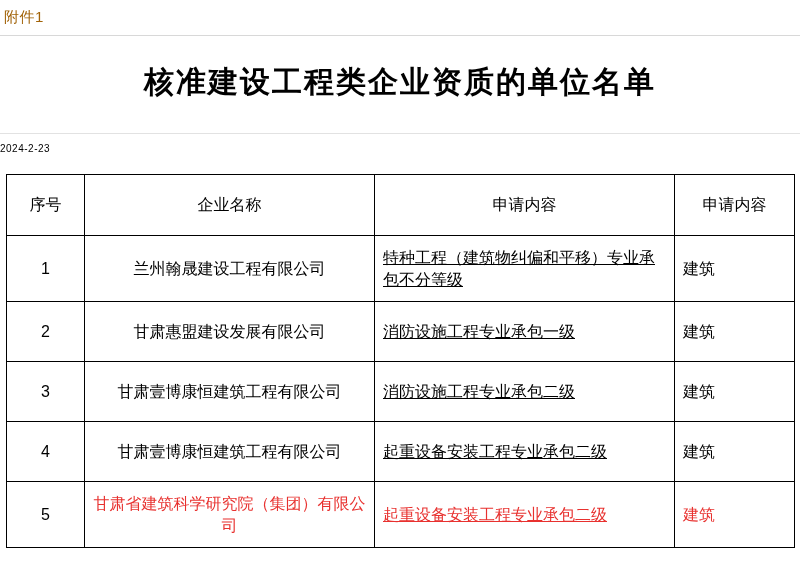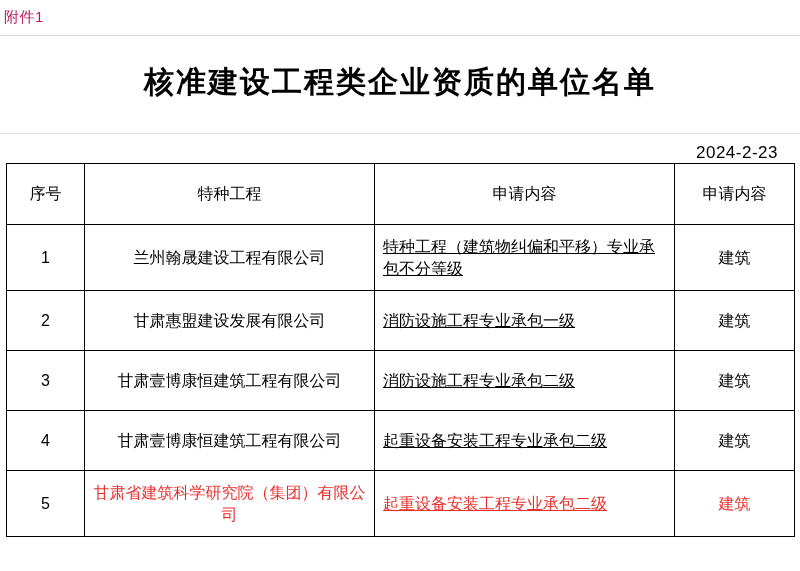--- a/index.html
+++ b/index.html
@@ -21,21 +21,21 @@
     box-sizing: border-box;
     padding: 0 0 0 0;
     position: relative;
     background: #fff;
   }
   .attachment-label {
     font-size: 15px;
     padding: 8px 0 0 4px;
     letter-spacing: 0.5px;
     font-family: "Liberation Sans", "DejaVu Sans", sans-serif;
-    color: #be185d;
+    color: #a16207;
   }
   .hrule {
     border-top: 1px solid #d8d8d8;
     margin-top: 8px;
     width: 800px;
   }
   .doc-title {
     text-align: center;
     font-size: 30px;
     font-weight: bold;
@@ -44,28 +44,27 @@
     margin-bottom: 7px;
     font-family: Liberation Serif, serif;
     color: #000;
   }
   .title-rule {
     border-top: 1px solid #e2e2e2;
     margin-top: 30px;
     width: 800px;
   }
   .doc-date {
-    text-align: right;
-    font-size: 17px;
+    font-size: 10px;
     padding: 9px 22px 0 0;
     font-family: "Liberation Sans", "DejaVu Sans", sans-serif;
     letter-spacing: 0.5px;
   }
   .table-wrap {
-    margin-top: 0;
+    margin-top: 20px;
     padding: 0 6px 16px 6px;
   }
   table.listing {
     border-collapse: collapse;
     width: 788px;
     table-layout: fixed;
   }
   table.listing td, table.listing th {
     border: 1px solid #000000;
     padding: 6px 8px;
@@ -80,21 +79,21 @@
     height: 48px;
   }
   col.c-idx { width: 78px; }
   col.c-name { width: 290px; }
   col.c-content { width: 300px; }
   col.c-type { width: 120px; }
 
   td.idx { text-align: center; }
   td.name { text-align: center; }
   td.content { text-align: left; text-decoration: underline; }
-  td.type { text-align: center; }
+  td.type { text-align: left; }
 
   tbody tr { height: 60px; }
   tbody tr.tall { height: 66px; }
 
   .row-highlight td {
     color: #e8312f;
   }
 </style>
 </head>
 <body>
@@ -115,21 +114,21 @@
     <table class="listing">
       <colgroup>
         <col class="c-idx">
         <col class="c-name">
         <col class="c-content">
         <col class="c-type">
       </colgroup>
       <thead>
         <tr>
           <th>序号</th>
-          <th>特种工程</th>
+          <th>企业名称</th>
           <th>申请内容</th>
           <th>申请内容</th>
         </tr>
       </thead>
       <tbody>
         <tr class="tall">
           <td class="idx">1</td>
           <td class="name">兰州翰晟建设工程有限公司</td>
           <td class="content">特种工程（建筑物纠偏和平移）专业承包不分等级</td>
           <td class="type">建筑</td>

